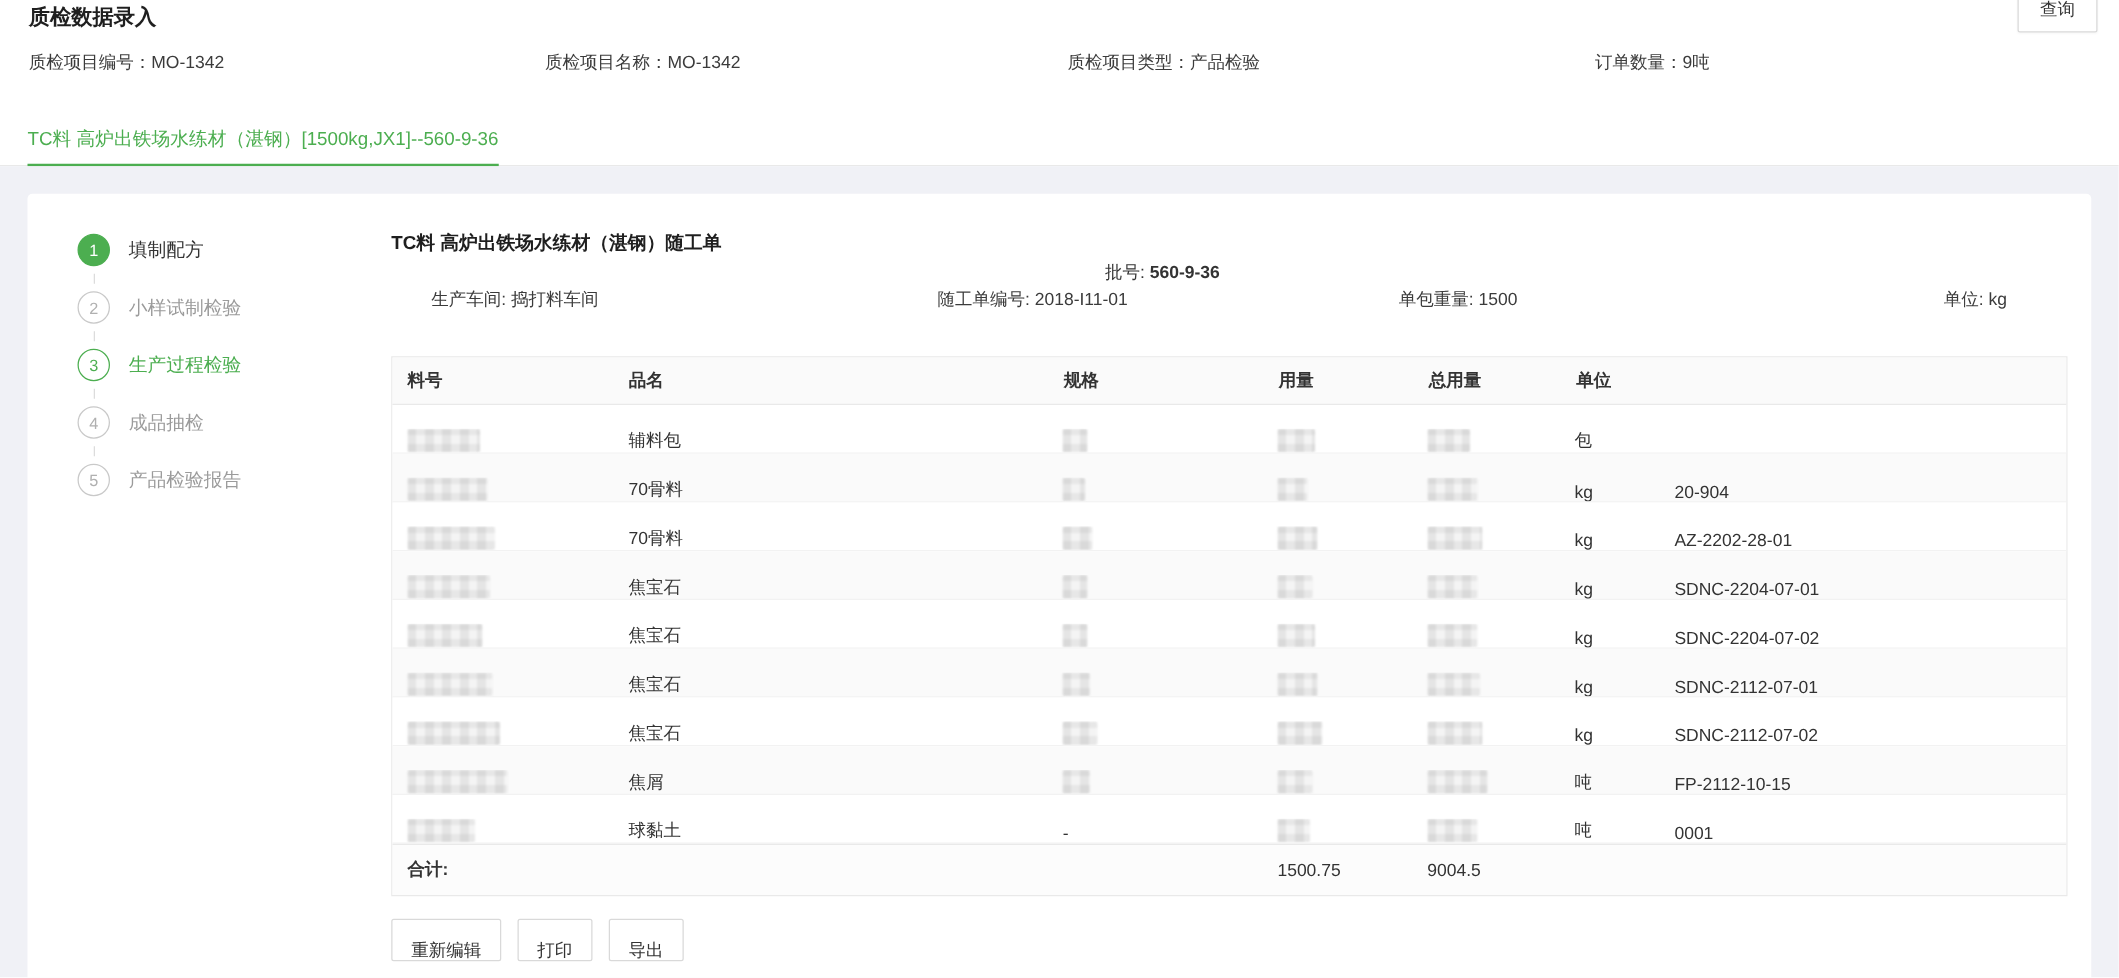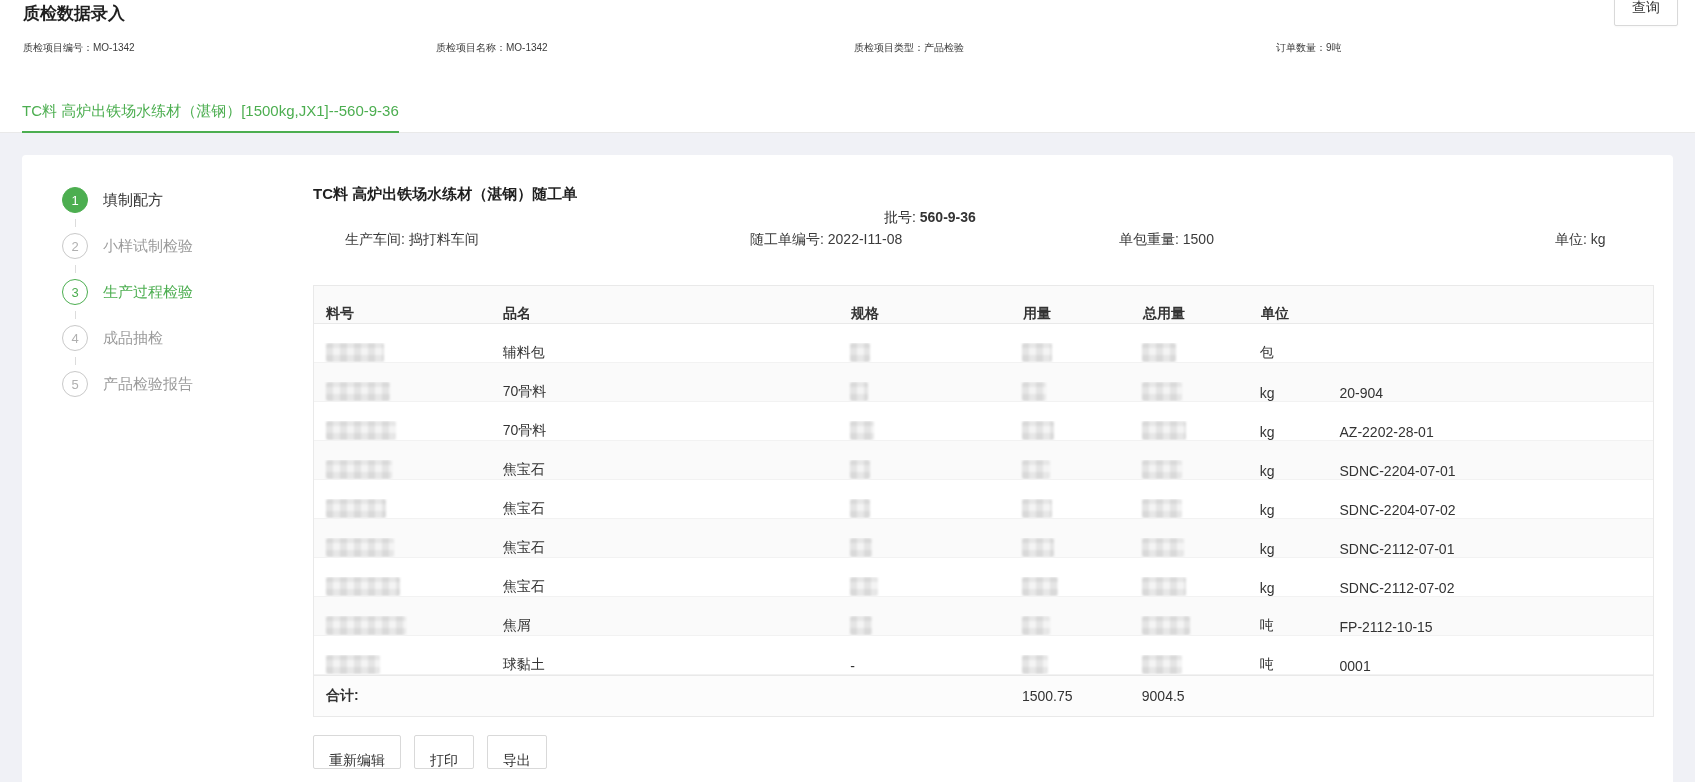--- a/index.html
+++ b/index.html
@@ -12,21 +12,21 @@
   
   .topbar { position:absolute; top:0; left:0; width:100%; height:90px; background:#fff; }
   .page-title { position:absolute; left:23px; top:2px; font-size:17px; font-weight:bold; color:#1f1f1f; }
   .query-btn {
     position:absolute; top:-11px; right:17px; height:37px; padding:0 17px;
     background:#fff; border:1px solid #d9d9d9; border-radius:2px;
     font-size:14px; color:#333; cursor:pointer;
     font-family:"Liberation Sans","DejaVu Sans",sans-serif;
     box-shadow:0 1px 2px rgba(0,0,0,0.03);
   }
-  .info-item { position:absolute; top:41px; font-size:10px; color:#3b3b3b; white-space:nowrap; }
+  .info-item { position:absolute; top:41px; font-size:14px; color:#3b3b3b; white-space:nowrap; }
   .info-item .val { color:#3b3b3b; }
   .ii-0 { left:23px; } .ii-1 { left:436px; } .ii-2 { left:854px; } .ii-3 { left:1276px; }
   
   .tabbar { position:absolute; top:90px; left:0; width:100%; height:43px; border-bottom:1px solid #e9e9e9; background:#fff; }
   .tab {
     position:absolute; left:22px; bottom:-1px; padding-bottom:10px;
     color:#4cae50; font-size:15px; font-weight:500; white-space:nowrap;
     border-bottom:2px solid #4cae50; cursor:pointer;
   }
   
@@ -53,21 +53,21 @@
   .panel { position:absolute; left:291px; top:0; width:1341px; }
   .title-row { position:absolute; top:30px; left:0; width:100%; height:22px; }
   .ws-title { position:absolute; left:0; font-size:15px; font-weight:bold; color:#1f1f1f; white-space:nowrap; }
   .batch { position:absolute; left:571px; font-size:14px; white-space:nowrap;margin-top:24px; }
   .batch .b-val { font-weight:bold; }
   .meta-row { position:absolute; top:76px; left:0; width:100%; height:20px; }
   .meta-item { position:absolute; font-size:14px; color:#3b3b3b; white-space:nowrap; }
   .mi-0 { left:32px; } .mi-1 { left:437px; } .mi-2 { left:806px; } .mi-3 { left:1242px; }
   
   .mtable { position:absolute; top:130px; left:0; width:1341px; border:1px solid #e9e9e9; background:#fff; }
-  .thead { display:flex; height:38px; background:#fafafa; border-bottom:1px solid #e9e9e9; align-items:flex-end; font-weight:bold; color:#333; }
+  .thead { display:flex; height:38px; background:#fafafa; border-bottom:1px solid #e9e9e9; align-items:center; font-weight:bold; color:#333; }
   .trow { display:flex; height:39px; align-items:flex-end; border-bottom:1px solid #f2f2f2; background:#fff; }
   .trow:nth-child(even) { background:#fafafa; }
   .c { padding:0 12px; white-space:nowrap; overflow:hidden; }
   .c1{width:177px}.c2{width:348px}.c3{width:172px}.c4{width:120px}.c5{width:118px}.c6{width:80px}.c7{width:326px}
   .tfoot { display:flex; height:41px; align-items:center; background:#fcfcfc; border-top:1px solid #e9e9e9; }
   .tfoot .c1 { font-weight:bold; }
   .mosaic {
     display:inline-block; height:19px; border-radius:2px; vertical-align:middle;
     background-image:
       repeating-linear-gradient(90deg, rgba(120,120,120,0.14) 0 7px, rgba(190,190,190,0.05) 7px 14px),
@@ -130,21 +130,21 @@
       </div>
 
     <div class="panel">
       <div class="title-row">
         <span class="ws-title">TC料 高炉出铁场水练材（湛钢）随工单</span>
         <span class="batch"><span>批号: </span><span class="b-val">560-9-36</span></span>
       </div>
 
       <div class="meta-row">
         <span class="meta-item mi-0"><span>生产车间: </span><span>捣打料车间</span></span>
-        <span class="meta-item mi-1"><span>随工单编号: </span><span>2022-I11-08</span></span>
+        <span class="meta-item mi-1"><span>随工单编号: </span><span>2018-I11-01</span></span>
         <span class="meta-item mi-2"><span>单包重量: </span><span>1500</span></span>
         <span class="meta-item mi-3"><span>单位: </span><span>kg</span></span>
       </div>
 
       <div class="mtable">
         <div class="thead">
             <div class="c c1">料号</div>
             <div class="c c2">品名</div>
             <div class="c c3">规格</div>
             <div class="c c4">用量</div>

